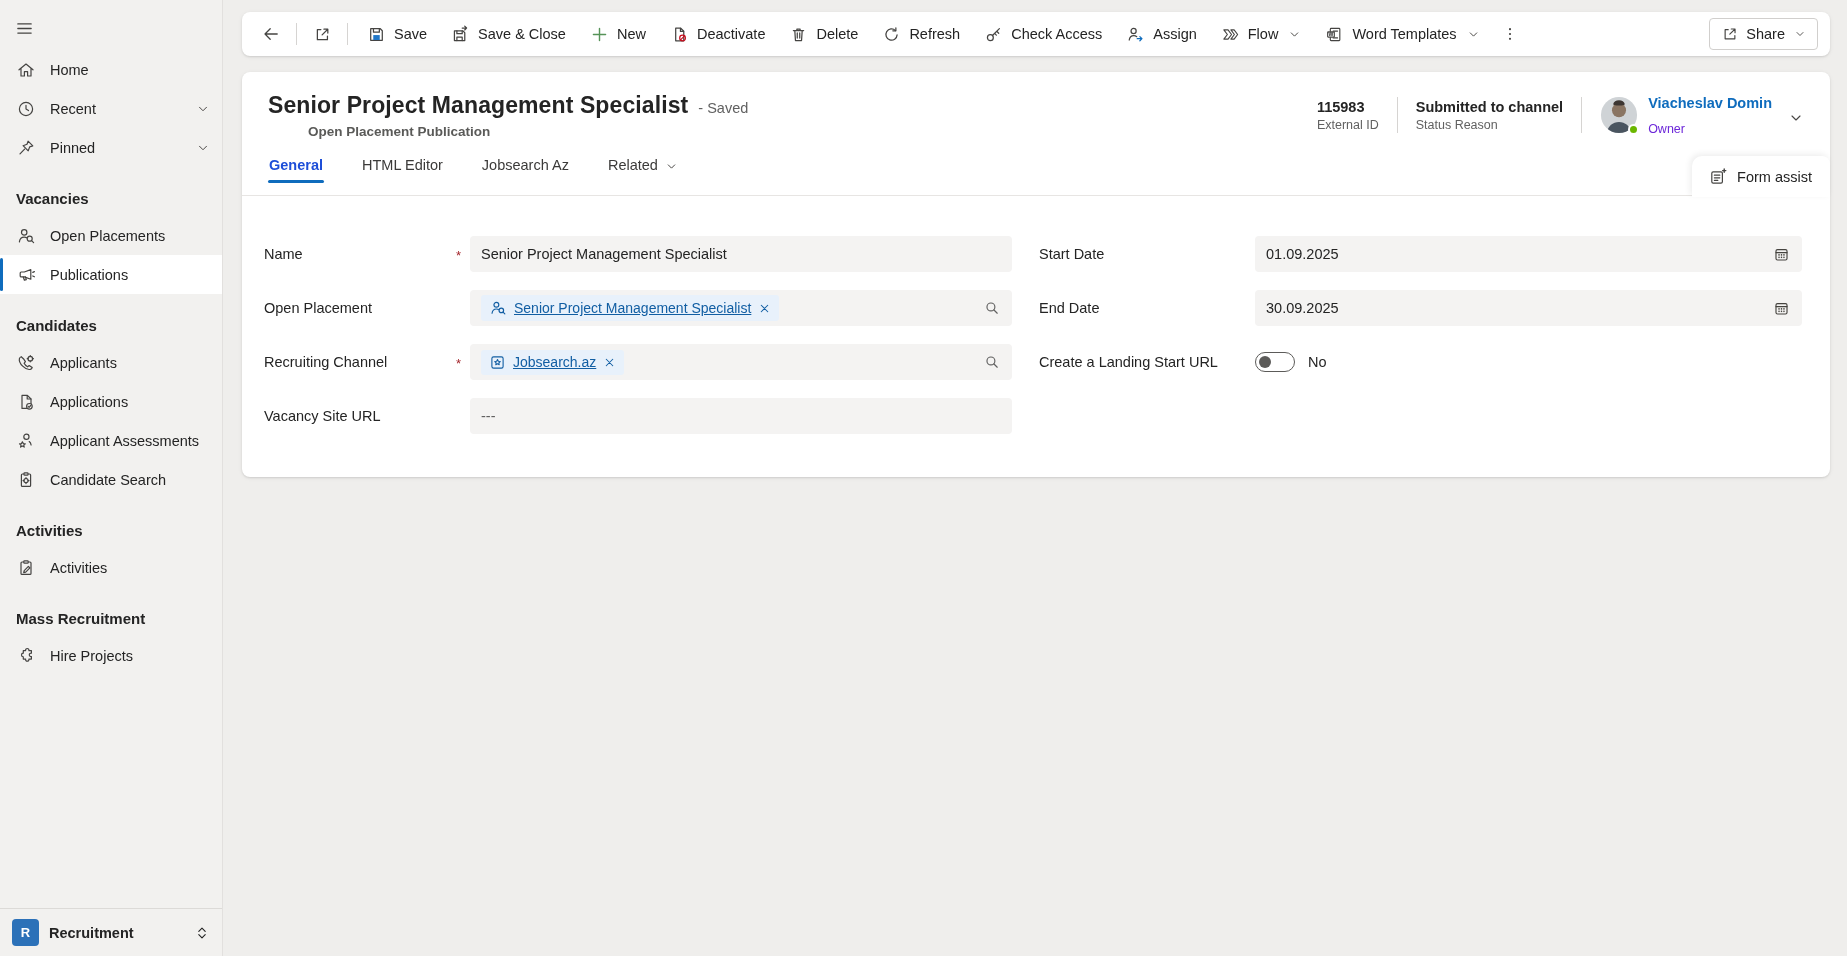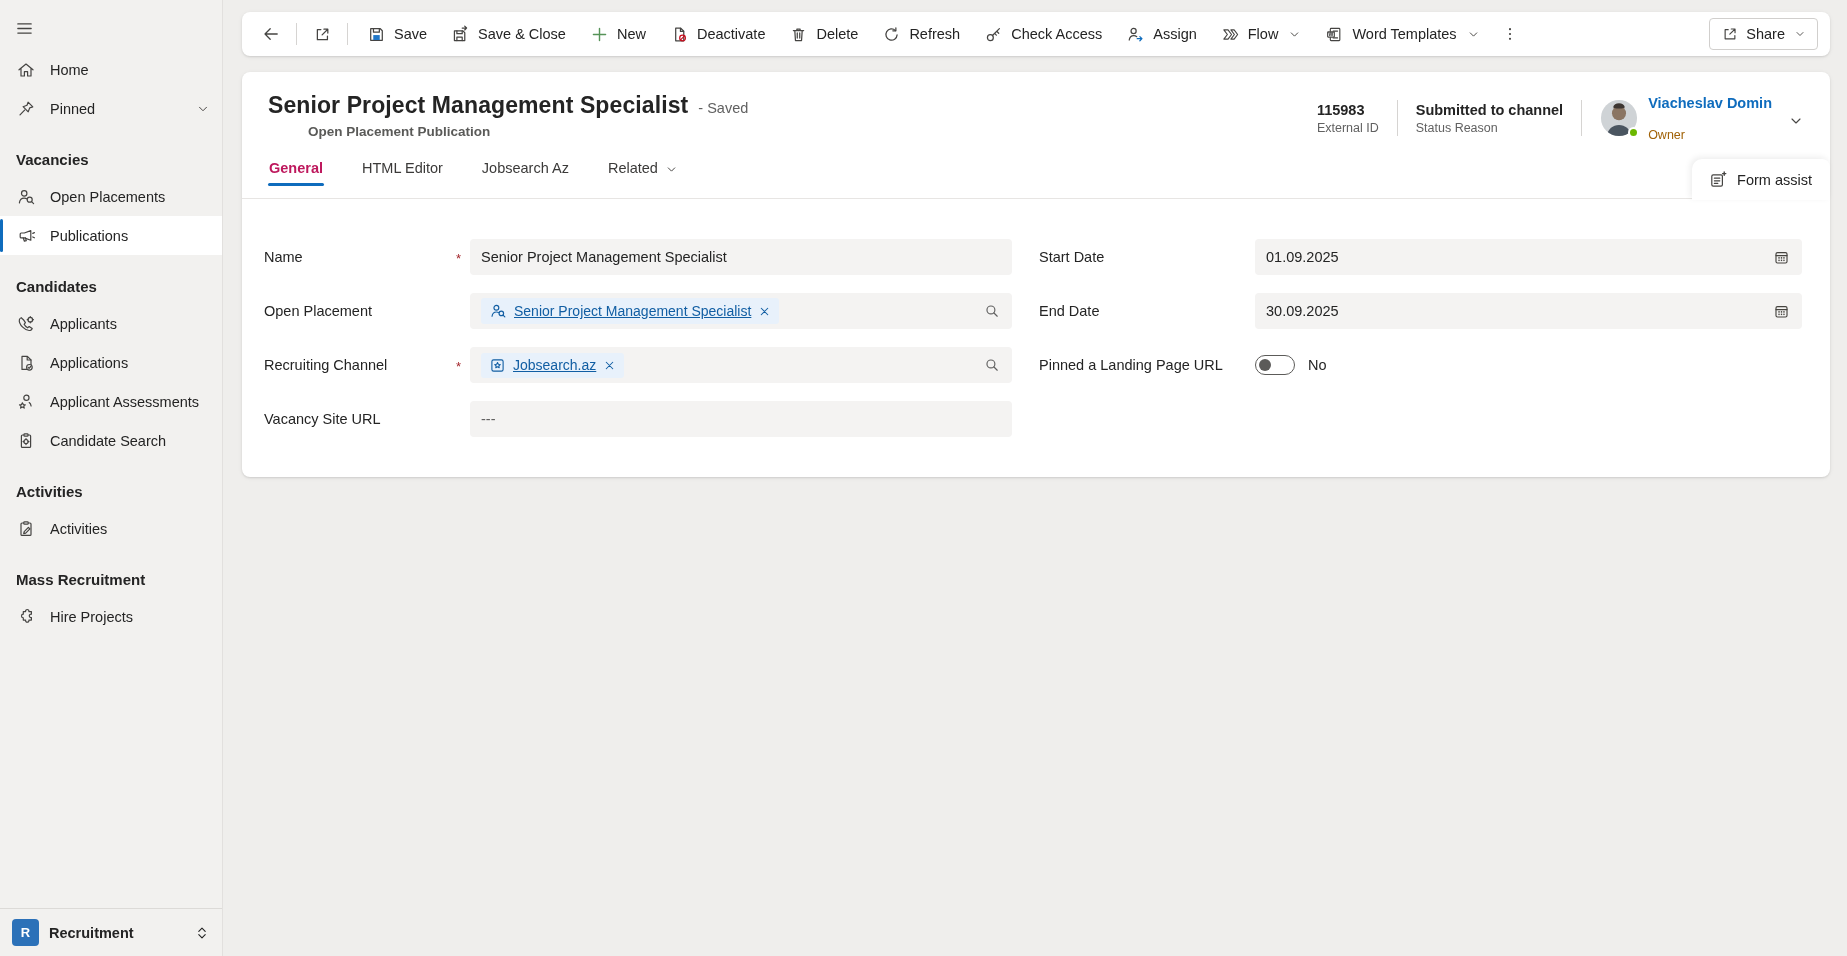--- a/index.html
+++ b/index.html
@@ -81,29 +81,29 @@
   .stat-div { width:1px; height:36px; background:#d6d4d2; }
   .stat-value { font-weight:700; font-size:14.5px; line-height:18px; }
   .stat-label { font-size:12.5px; color:#616161; margin-top:2px; }
   .owner-block { display:flex; align-items:center; gap:10px; padding:0 6px 0 18px; cursor:pointer; }
   .avatar { width:38px; height:38px; border-radius:50%; position:relative; flex:0 0 auto; }
   .presence {
     position:absolute; right:-1px; bottom:-1px; width:11px; height:11px; border-radius:50%;
     background:#6bb700; border:2px solid #fff;
   }
   .owner-name { color:#0f6cbd; font-weight:700; line-height:18px; cursor:pointer; }
-  .owner-label { font-size:12.5px; color:#a16207; margin-top:16px; }
+  .owner-label { font-size:12.5px; color:#6d28d9; margin-top:10px; }
   .hdr-chev { margin:6px 2px 0 10px; color:#484644; cursor:pointer; }
 
   .tabs-row {
     display:flex; gap:37px; padding:12px 26px 0 26px;
     border-bottom:1px solid #e7e5e3; position:relative;
   }
   .tab { padding:6px 1px 22px 1px; position:relative; cursor:pointer; color:#3b3a39; display:flex; align-items:center; gap:7px; }
-  .tab.active { font-weight:700; color:#be185d;align-items:flex-end; }
+  .tab.active { font-weight:700; color:#1d4ed8;align-items:flex-end; }
   .tab.active::after {
     content:""; position:absolute; left:0; right:0; bottom:12px; height:3.5px;
     background:#0f6cbd; border-radius:2px;
   }
   .form-assist {
     position:absolute; right:0; top:-40px; height:41px;
     background:#fff; border-radius:10px 8px 0 0;
     box-shadow:-2px -2px 6px rgba(0,0,0,.07);
     display:flex; align-items:center; gap:9px; padding:0 18px 0 16px;
     cursor:pointer; font-size:14.5px;justify-content:space-between;
@@ -152,20 +152,34 @@
 
   <div class="nav-item">
     <span class="ic">
       <svg width="20" height="20" viewBox="0 0 20 20" fill="none" stroke="currentColor" stroke-width="1.2" stroke-linecap="round" stroke-linejoin="round">
           <path d="M3 9.8 10 4l7 5.8M5 8.6V16h3.4v-4.3h3.2V16H15V8.6"></path>
         </svg>
     </span>
     <span>Home</span>
   </div>
 
+  <div class="nav-item">
+    <span class="ic">
+      <svg width="20" height="20" viewBox="0 0 20 20" fill="none" stroke="currentColor" stroke-width="1.2" stroke-linecap="round" stroke-linejoin="round">
+          <circle cx="10" cy="10" r="6.6"></circle>
+          <path d="M10 6.4V10l2.5 1.6"></path>
+        </svg>
+    </span>
+    <span>Recent</span>
+    <span class="chev">
+      <svg width="14" height="14" viewBox="0 0 20 20" fill="none" stroke="currentColor" stroke-width="1.4" stroke-linecap="round" stroke-linejoin="round">
+          <path d="M5 7.5l5 5 5-5"></path>
+        </svg>
+    </span>
+  </div>
 
   <div class="nav-item">
     <span class="ic">
       <svg width="20" height="20" viewBox="0 0 20 20" fill="none" stroke="currentColor" stroke-width="1.2" stroke-linecap="round" stroke-linejoin="round">
           <path d="M12.1 3.2l4.7 4.7-3.1 1-1.5 3.9-5.1-5.1 3.9-1.5zM8.6 11.2 4 15.8"></path>
         </svg>
     </span>
     <span>Pinned</span>
     <span class="chev">
       <svg width="14" height="14" viewBox="0 0 20 20" fill="none" stroke="currentColor" stroke-width="1.4" stroke-linecap="round" stroke-linejoin="round">
@@ -632,21 +646,21 @@
                 <svg width="19" height="19" viewBox="0 0 20 20" fill="none" stroke="currentColor" stroke-width="1.2" stroke-linecap="round" stroke-linejoin="round">
                     <rect x="4.2" y="4.8" width="11.6" height="11" rx="1.6"></rect>
                     <path d="M4.2 8h11.6"></path>
                     <path d="M7.4 10.4h.01M10 10.4h.01M12.6 10.4h.01M7.4 13h.01M10 13h.01M12.6 13h.01" stroke-width="1.7"></path>
                   </svg>
               </span>
             </div>
           </div>
 
           <div class="frow">
-            <div class="flabel-r">Pinned a Landing Page URL</div>
+            <div class="flabel-r">Create a Landing Start URL</div>
             <div class="fld transparent">
               <span class="toggle">
                   <span class="knob"></span>
                 </span>
               <span class="toggle-text">No</span>
             </div>
           </div>
         </div>
       </div>
     </div>

